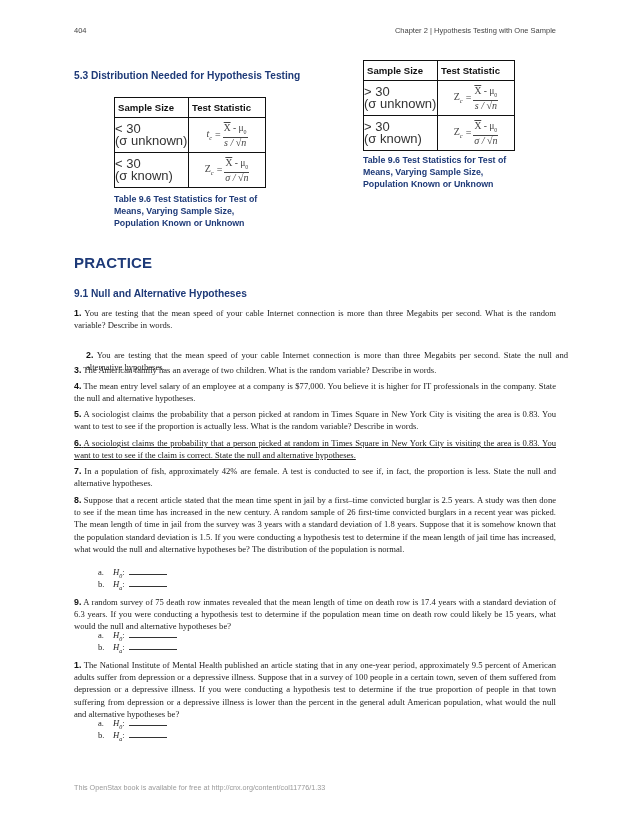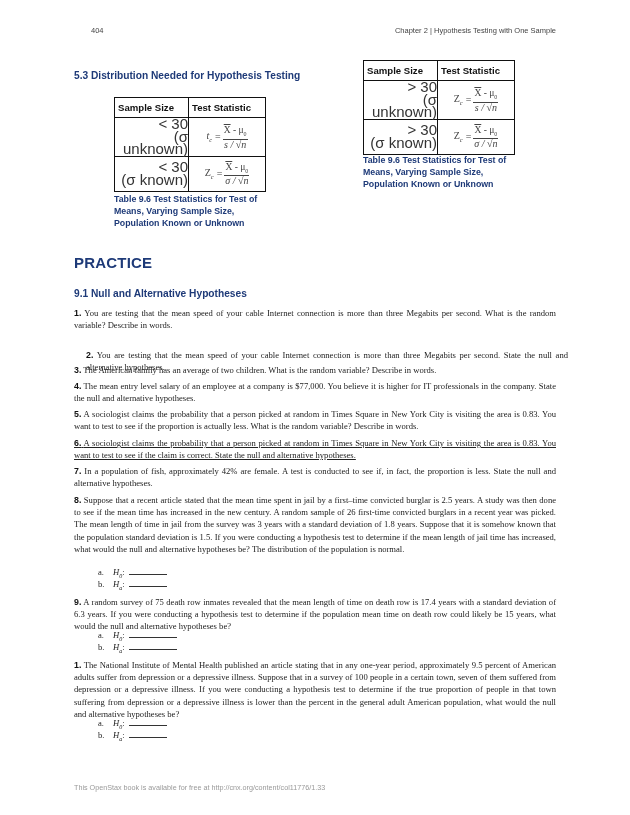--- a/index.html
+++ b/index.html
@@ -5,42 +5,42 @@
   html, body { margin: 0; padding: 0; background: #ffffff; }
   body { width: 630px; height: 815px; position: relative; overflow: hidden; font-family: "Liberation Serif", serif; color: #222; }
   .abs { position: absolute; }
   .running { font-family: "Liberation Sans", sans-serif; font-size: 7.5px; color: #444; top: 26px; }
   .blue { color: #1e3a78; }
   .h-sec { font-family: "Liberation Sans", sans-serif; font-weight: bold; font-size: 10.2px; }
   .h-practice { font-family: "Liberation Sans", sans-serif; font-weight: bold; font-size: 15px; letter-spacing: 0.2px; }
   table.ts { border-collapse: collapse; position: absolute; font-family: "Liberation Sans", sans-serif; }
   table.ts td, table.ts th { border: 1.3px solid #111; padding: 0; }
   table.ts th { font-size: 9.6px; font-weight: bold; text-align: left; padding-left: 3px; height: 19px; color: #111; }
-  table.ts td.ss { font-size: 15px; text-align: right; line-height: 12.5px; color: #333; }
+  table.ts td.ss { font-size: 13px; text-align: left; line-height: 12.5px; color: #333; }
   table.ts td.stat { text-align: center; color: #444; }
   .formula { display: inline-flex; align-items: center; font-family: "Liberation Serif", serif; font-size: 10px; }
   .formula .lhs { font-style: italic; margin-right: 3px; }
   .formula .lhs sub { font-size: 6.5px; }
   .frac { display: inline-flex; flex-direction: column; align-items: center; margin-left: 2px; }
   .frac .num { font-size: 9.5px; border-bottom: 0.8px solid #444; padding: 0 1px; line-height: 10px; }
   .frac .den { font-size: 10px; font-style: italic; line-height: 9px; }
   .xbar { text-decoration: overline; }
   .caption { font-family: "Liberation Sans", sans-serif; font-weight: bold; font-size: 8.8px; line-height: 11.8px; }
   .q { position: absolute; left: 74px; width: 482px; font-size: 8.6px; line-height: 12.2px; text-align: justify; color: #222; }
   .q .num { font-family: "Liberation Sans", sans-serif; font-weight: bold; font-size: 8.8px; color: #111; }
   .sub { position: absolute; left: 98px; font-size: 8.6px; line-height: 12.2px; color: #222; }
   .sub .lbl { display: inline-block; width: 15px; }
   .sub .var { font-style: italic; }
   .sub .blank { display: inline-block; border-bottom: 0.8px solid #333; height: 8px; margin-left: 4px; vertical-align: baseline; }
   .footer { font-family: "Liberation Sans", sans-serif; font-size: 7.2px; color: #999; top: 783px; left: 74px; }
 </style>
 </head>
 <body>
 
-<div class="abs running" style="left:91px;">404</div>
+<div class="abs running" style="left:74px;">404</div>
 <div class="abs running" style="right:74px;">Chapter 2 | Hypothesis Testing with One Sample</div>
 
 <div class="abs h-sec blue" style="left:74px; top:70px;">5.3 Distribution Needed for Hypothesis Testing</div>
 
 <table class="ts" style="left:114px; top:97px; width:152px;">
   <tbody>
       <tr>
     <th style="width:70px;">Sample Size</th>
     <th>Test Statistic</th>
   </tr>

